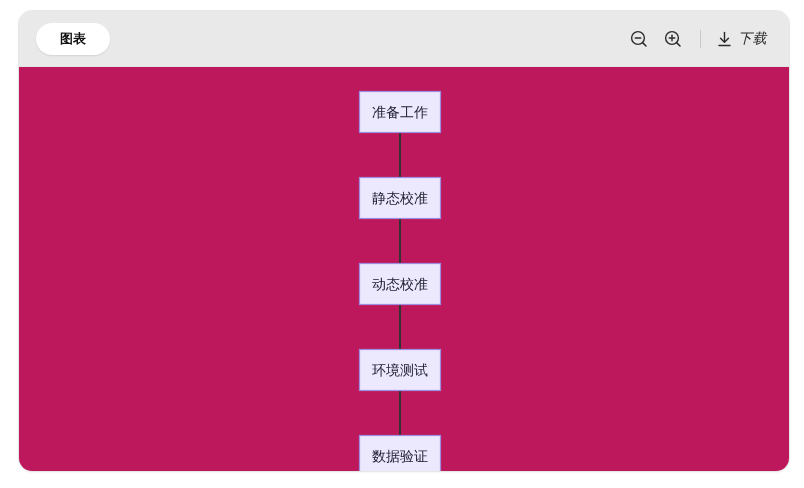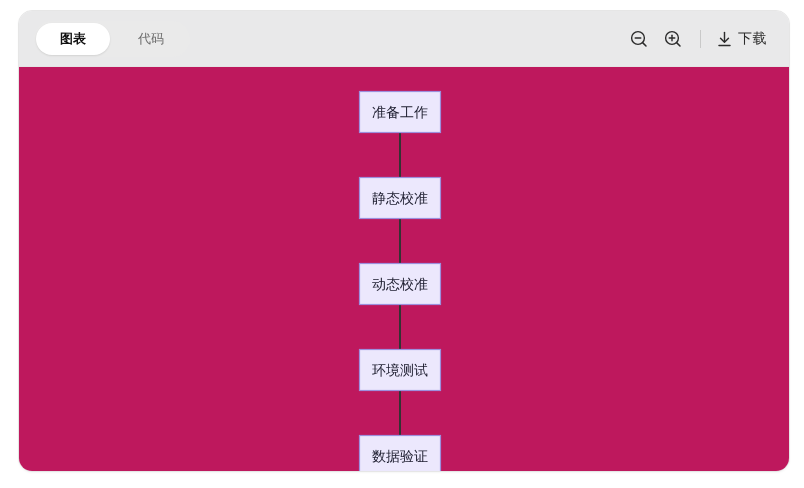--- a/index.html
+++ b/index.html
@@ -107,20 +107,21 @@
 
   .download-btn {
     display: flex;
     align-items: center;
     gap: 4px;
     cursor: pointer;
     color: #2b2b2b;
     font-size: 14px;
     padding: 4px 4px;
     border-radius: 6px;
+    font-style: italic;
   }
 
   .download-label {
     font-size: 14px;
     color: #2b2b2b;
     letter-spacing: 0.5px;
   }
 
   
   .canvas {
@@ -165,23 +166,20 @@
 
 <div id="app">
 
   <div class="card">
 
     <div class="card-header">
 
       <div class="tab-group">
         <div class="tab active">
           <span>图表</span>
-        </div>
-        <div class="tab">
-          <span>代码</span>
         </div>
       </div>
 
       <div class="toolbar">
 
         <div class="tool-btn">
           <svg width="20" height="20" viewBox="0 0 20 20">
             <circle cx="9" cy="9" r="6.4" fill="none" stroke="#2b2b2b" stroke-width="1.4"></circle>
             <line x1="6.2" y1="9" x2="11.8" y2="9" stroke="#2b2b2b" stroke-width="1.4" stroke-linecap="round"></line>
             <line x1="13.6" y1="13.6" x2="17" y2="17" stroke="#2b2b2b" stroke-width="1.5" stroke-linecap="round"></line>

